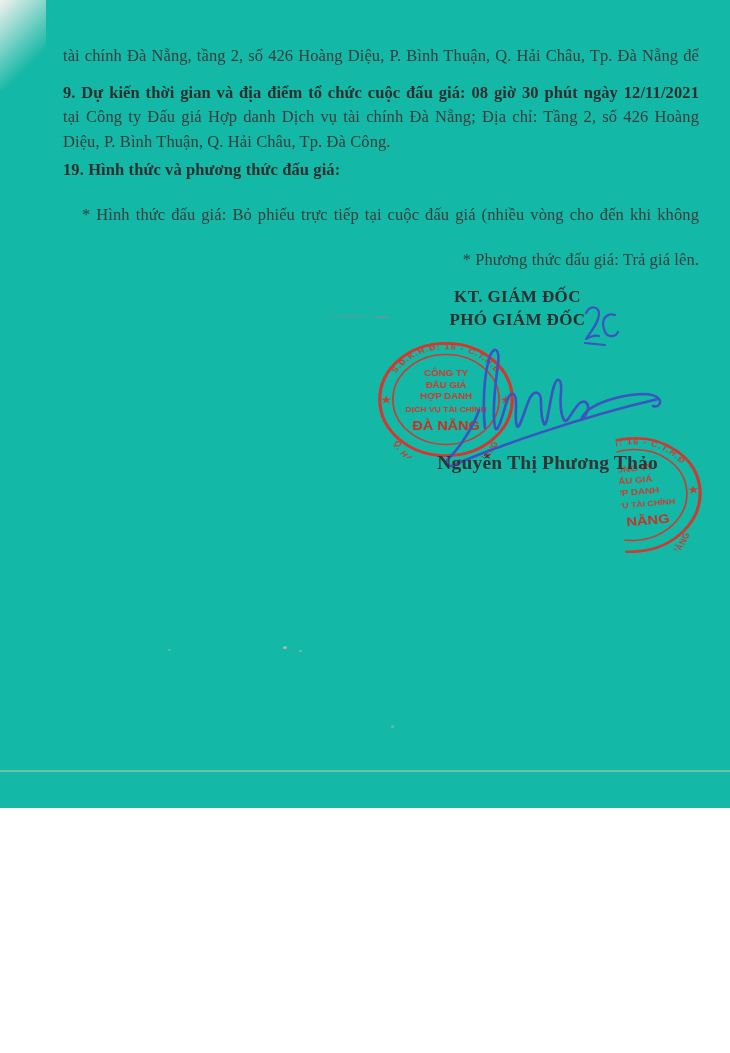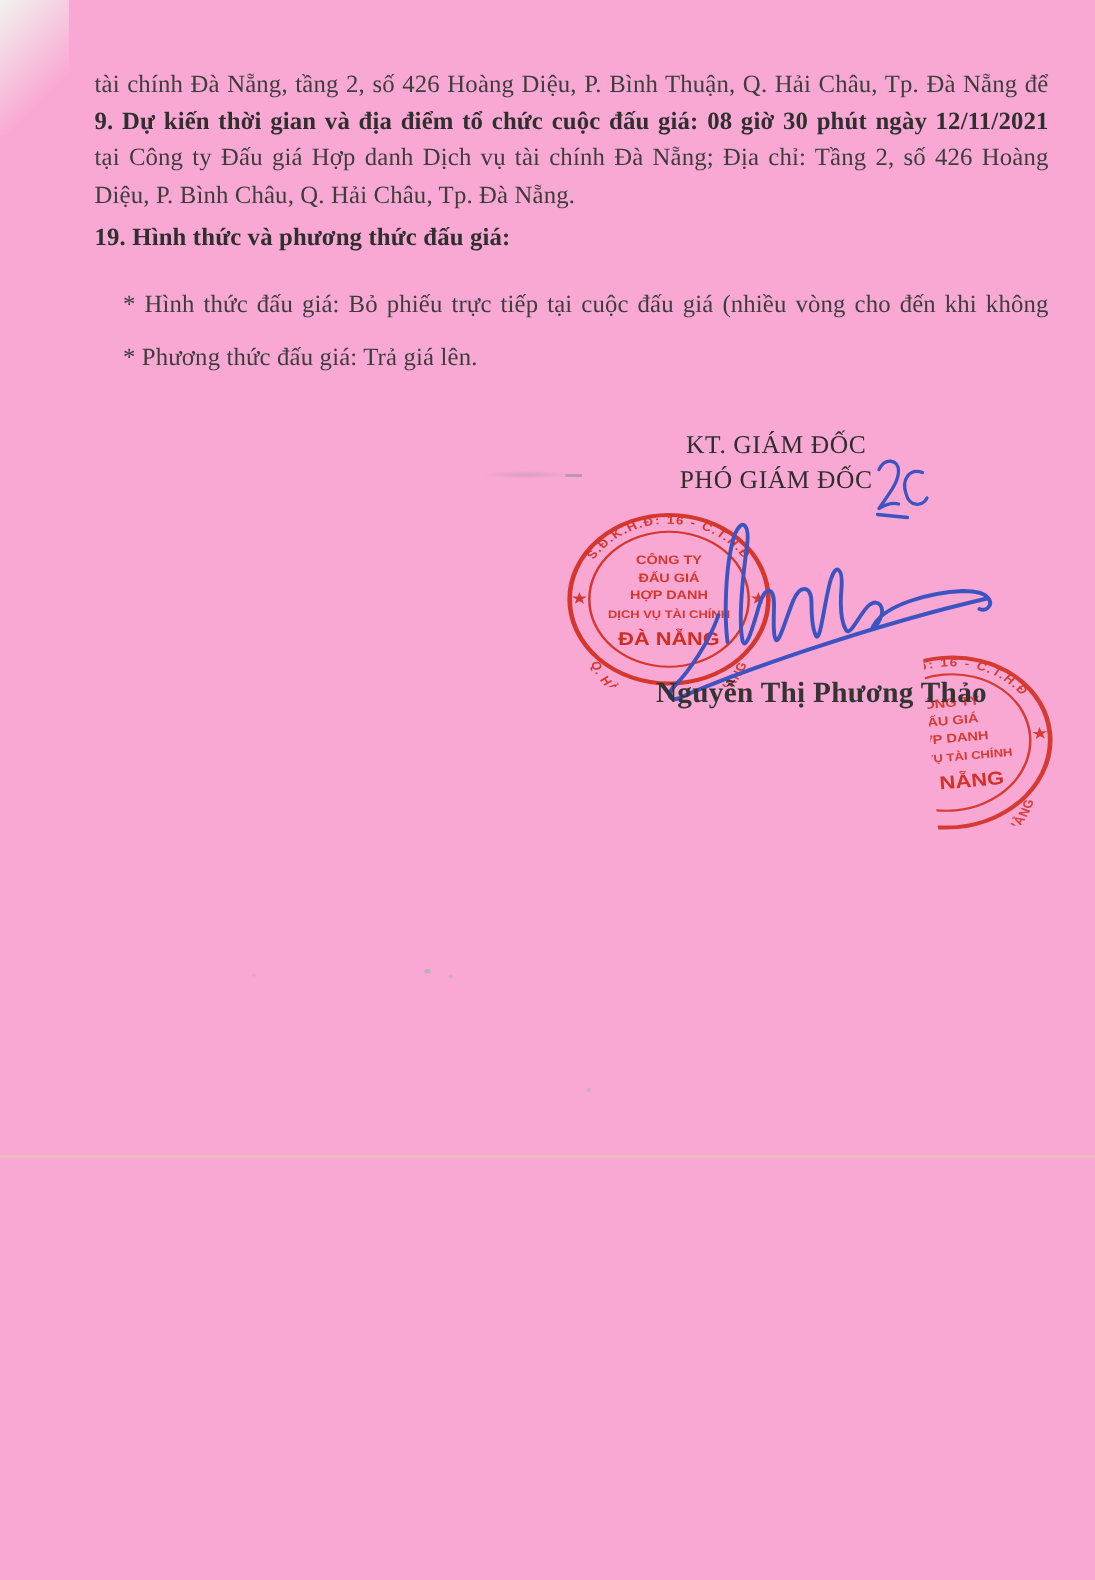--- a/index.html
+++ b/index.html
@@ -2,49 +2,49 @@
 <html><head>
 <meta charset="utf-8">
 <style>
   * { margin: 0; padding: 0; box-sizing: border-box; }
   html, body { background: #ffffff; }
   body { font-family: "Liberation Serif", serif; }
 
   .page {
     position: relative;
     width: 730px;
-    height: 1053px;
-    background: #f9a8d4;
+    height: 808px;
+    background: #14b8a6;
     overflow: hidden;
   }
   .corner-shade {
     position: absolute; left: 0; top: 0; width: 46px; height: 90px;
     background: linear-gradient(135deg, #f2f2ee 0%, rgba(253,253,251,0) 70%);
   }
 
   
   .text-flow {
     position: absolute;
     left: 63px; top: 44px; width: 636px;
     font-size: 16.5px;
     line-height: 24.6px;
     color: #3d3d3d;
     letter-spacing: 0.1px;
   }
   .tline { min-height: 24.6px; }
   .just { text-align: justify; text-align-last: justify; }
   .bold { font-weight: bold; color: #2f2f2f; }
   .ind  { text-indent: 19px; }
-  .mt2 { margin-top: 20px; } .mt3 { margin-top: 0; }
-  .mt4 { margin-top: 4px; } .mt5 { margin-top: 10px; }
+  .mt2 { margin-top: 20px; } .mt3 { margin-top: 12px; }
+  .mt4 { margin-top: 4px; } .mt5 { margin-top: 20px; text-align: right; }
 
   
   .sign-titles {
     position: absolute; left: 385px; top: 285px; width: 265px;
-    text-align: center; font-weight: normal;
+    text-align: center; font-weight: bold;
     font-size: 17px; line-height: 23px;
     letter-spacing: 0.4px; color: #2e2e2e;
   }
   .signer-name {
     position: absolute; left: 398px; top: 452px; width: 260px;
     text-align: right; font-weight: bold;
     font-size: 19.5px; color: #343434; letter-spacing: 0.2px;
   }
 
   
@@ -84,21 +84,21 @@
 <body>
 
 <div class="page">
 
   <div class="corner-shade"></div>
 
   <div class="text-flow">
     <div class="tline just">tài chính Đà Nẵng, tầng 2, số 426 Hoàng Diệu, P. Bình Thuận, Q. Hải Châu, Tp. Đà Nẵng để</div>
     <div class="tline just bold mt3">9. Dự kiến thời gian và địa điểm tổ chức cuộc đấu giá: 08 giờ 30 phút ngày 12/11/2021</div>
     <div class="tline just">tại Công ty Đấu giá Hợp danh Dịch vụ tài chính Đà Nẵng; Địa chỉ: Tầng 2, số 426 Hoàng</div>
-    <div class="tline">Diệu, P. Bình Châu, Q. Hải Châu, Tp. Đà Nẵng.</div>
+    <div class="tline">Diệu, P. Bình Thuận, Q. Hải Châu, Tp. Đà Công.</div>
     <div class="tline bold mt4">19. Hình thức và phương thức đấu giá:</div>
     <div class="tline just ind mt2">* Hình thức đấu giá: Bỏ phiếu trực tiếp tại cuộc đấu giá (nhiều vòng cho đến khi không</div>
     <div class="tline ind mt5">* Phương thức đấu giá: Trả giá lên.</div>
   </div>
 
   <div class="sign-titles">
     <div>KT. GIÁM ĐỐC</div>
     <div>PHÓ GIÁM ĐỐC</div>
   </div>
 

